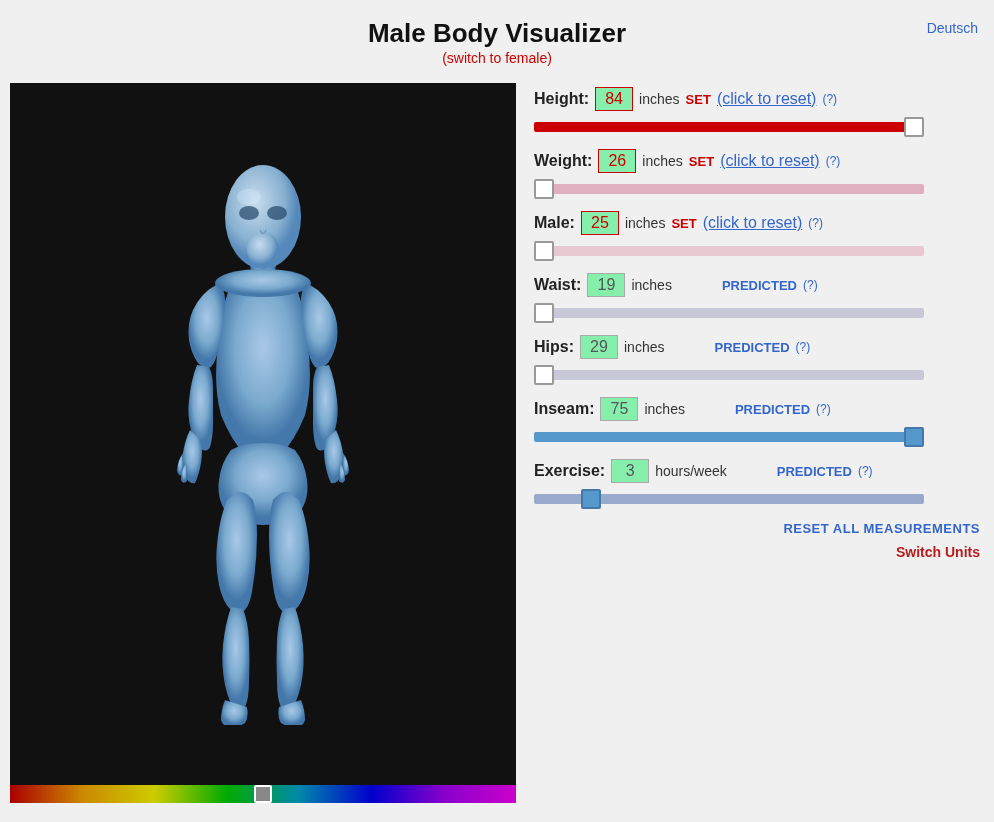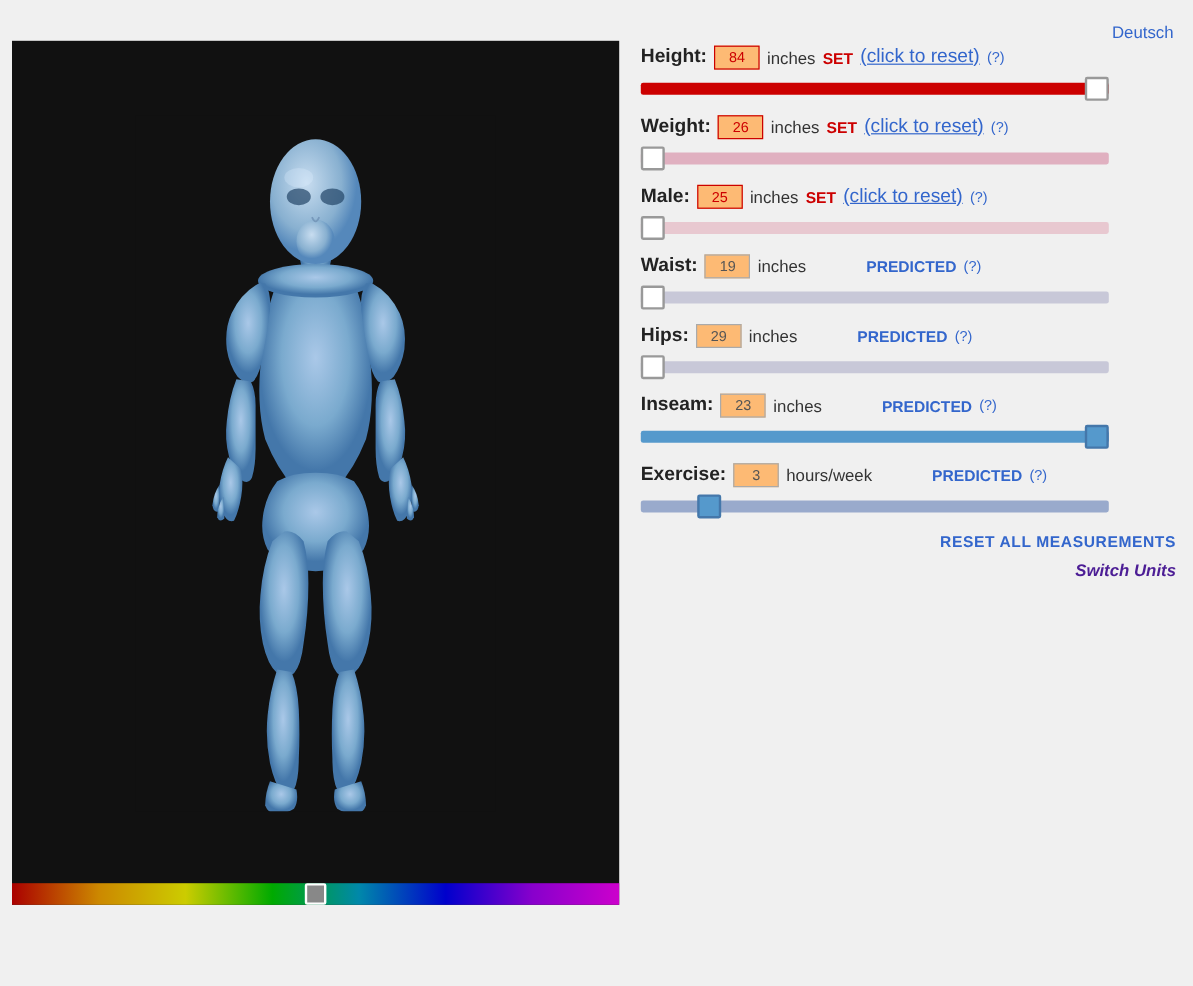--- a/index.html
+++ b/index.html
@@ -114,25 +114,25 @@
     }
 
     .measurement-label {
       font-weight: bold;
       font-size: 16px;
     }
 
     .measurement-value-box {
       border: 1px solid #c00;
       padding: 2px 6px;
-      font-size: 12px;
+      font-size: 16px;
       color: #c00;
       min-width: 38px;
       text-align: center;
-      background: #fdba74;
+      background: #86efac;
     }
 
     .measurement-value-box.grey-border {
       border-color: #aaa;
       color: #555;
     }
 
     .measurement-unit {
       font-size: 14px;
       color: #333;
@@ -244,26 +244,25 @@
       color: #3366cc;
       font-size: 13px;
       font-weight: bold;
       text-decoration: none;
       cursor: pointer;
       letter-spacing: 0.5px;
       text-transform: uppercase;
     }
 
     .switch-units-btn {
-      color: #4c1d95;
+      color: #b91c1c;
       font-size: 14px;
       font-weight: bold;
       cursor: pointer;
       text-decoration: none;
-      font-style: italic;
     }
 
     
     .slider-track.waist-track {
       background: #c8c8d8;
     }
     .slider-track.hips-track {
       background: #c8c8d8;
     }
     .slider-track.exercise-track {
@@ -271,20 +270,24 @@
     }
   </style>
 </head>
 <body>
 
 <div class="top-right">
   <a>Deutsch</a>
 </div>
 
 <div class="header">
+  <h1>Male Body Visualizer</h1>
+  <div>
+    <a class="switch-gender">(switch to female)</a>
+  </div>
 </div>
 
 <div class="main-content">
 
   <div class="model-panel">
     <div class="model-figure">
 
       <svg viewBox="0 0 300 580" width="300" height="580" xmlns="http://www.w3.org/2000/svg">
 
         <rect width="300" height="580" fill="#111"></rect>
@@ -434,21 +437,21 @@
       <div class="slider-container">
         <div class="slider-track hips-track" style="width:100%">
           <div class="slider-thumb left-pos"></div>
         </div>
       </div>
     </div>
 
     <div class="measurement-row">
       <div class="measurement-label-row">
         <span class="measurement-label">Inseam:</span>
-        <span class="measurement-value-box grey-border">23</span>
+        <span class="measurement-value-box grey-border">75</span>
         <span class="measurement-unit">inches</span>
         <span class="predicted-label">PREDICTED</span>
         <a class="help-link">(?)</a>
       </div>
       <div class="slider-container">
         <div class="slider-track blue-track" style="width:100%">
           <div class="slider-thumb right-pos blue-thumb"></div>
         </div>
       </div>
     </div>

